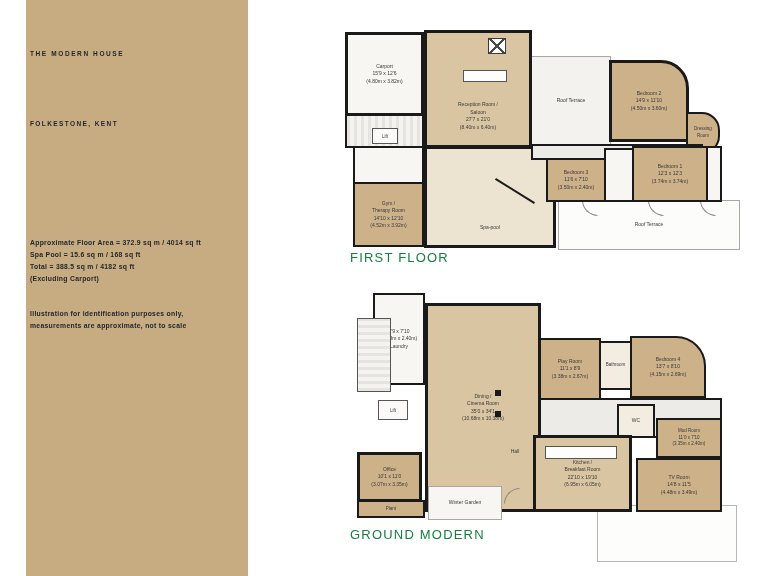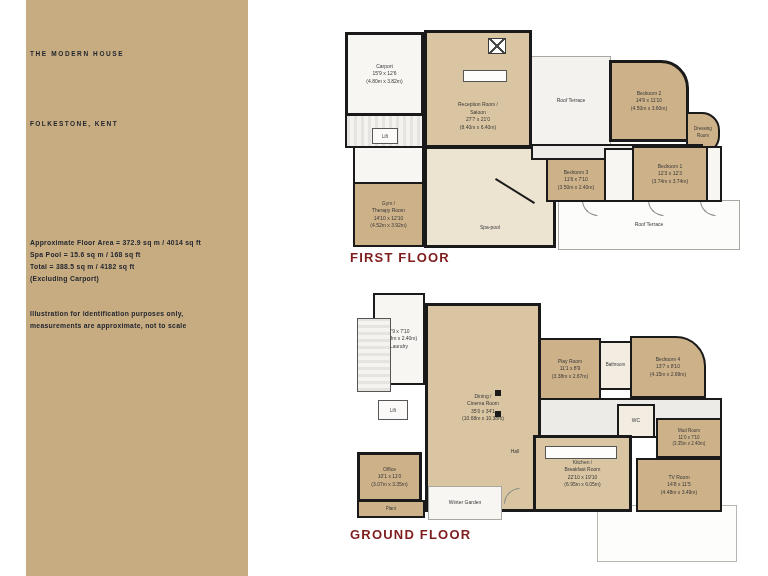--- a/index.html
+++ b/index.html
@@ -38,21 +38,21 @@
   .minibox span{font-size:4.5px;color:#3a3a3a;}
   .counter{position:absolute;box-sizing:border-box;border:1px solid #565656;background:#fdfdfc;}
   .pillar{position:absolute;width:6px;height:6px;background:#1a1a1a;}
   .vent{position:absolute;box-sizing:border-box;border:1px solid #3a3a3a;background:
         linear-gradient(45deg,transparent 46%,#4a4a4a 46% 54%,transparent 54%),
         linear-gradient(-45deg,transparent 46%,#4a4a4a 46% 54%,transparent 54%),#ffffff;}
   .arc{position:absolute;box-sizing:border-box;width:16px;height:16px;
        border:1px solid #8b8b89;border-color:transparent transparent #8b8b89 #8b8b89;
        border-radius:0 0 0 100%;}
   .ghost{position:absolute;box-sizing:border-box;border:1px solid #b8b6b1;background:#fdfdfc;}
-  .caption{position:absolute;font-size:13px;font-weight:700;letter-spacing:1.2px;color:#7f1d1d;}
+  .caption{position:absolute;font-size:13px;font-weight:400;letter-spacing:1.2px;color:#15803d;}
   .flabel{position:absolute;font-size:5px;color:#3a3a3a;white-space:pre-line;text-align:center;}
 </style>
 </head>
 <body>
 
 <div class="page">
 
   <aside class="sidebar">
     <div class="brand">THE MODERN HOUSE</div>
     <div class="location">FOLKESTONE, KENT</div>
@@ -206,16 +206,16 @@
 (6.95m x 6.05m)</span>
     </div>
     <div class="counter" style="left:545px;top:446px;width:72px;height:13px;"></div>
 
     <div class="room fill-dark" style="left:636px;top:458px;width:86px;height:54px;">
       <span>TV Room
 14'8 x 11'5
 (4.48m x 3.49m)</span>
     </div>
 
-    <div class="caption" style="left:350px;top:527px;">GROUND FLOOR</div>
+    <div class="caption" style="left:350px;top:527px;">GROUND MODERN</div>
   </section>
 
 </div>
 
 </body></html>

